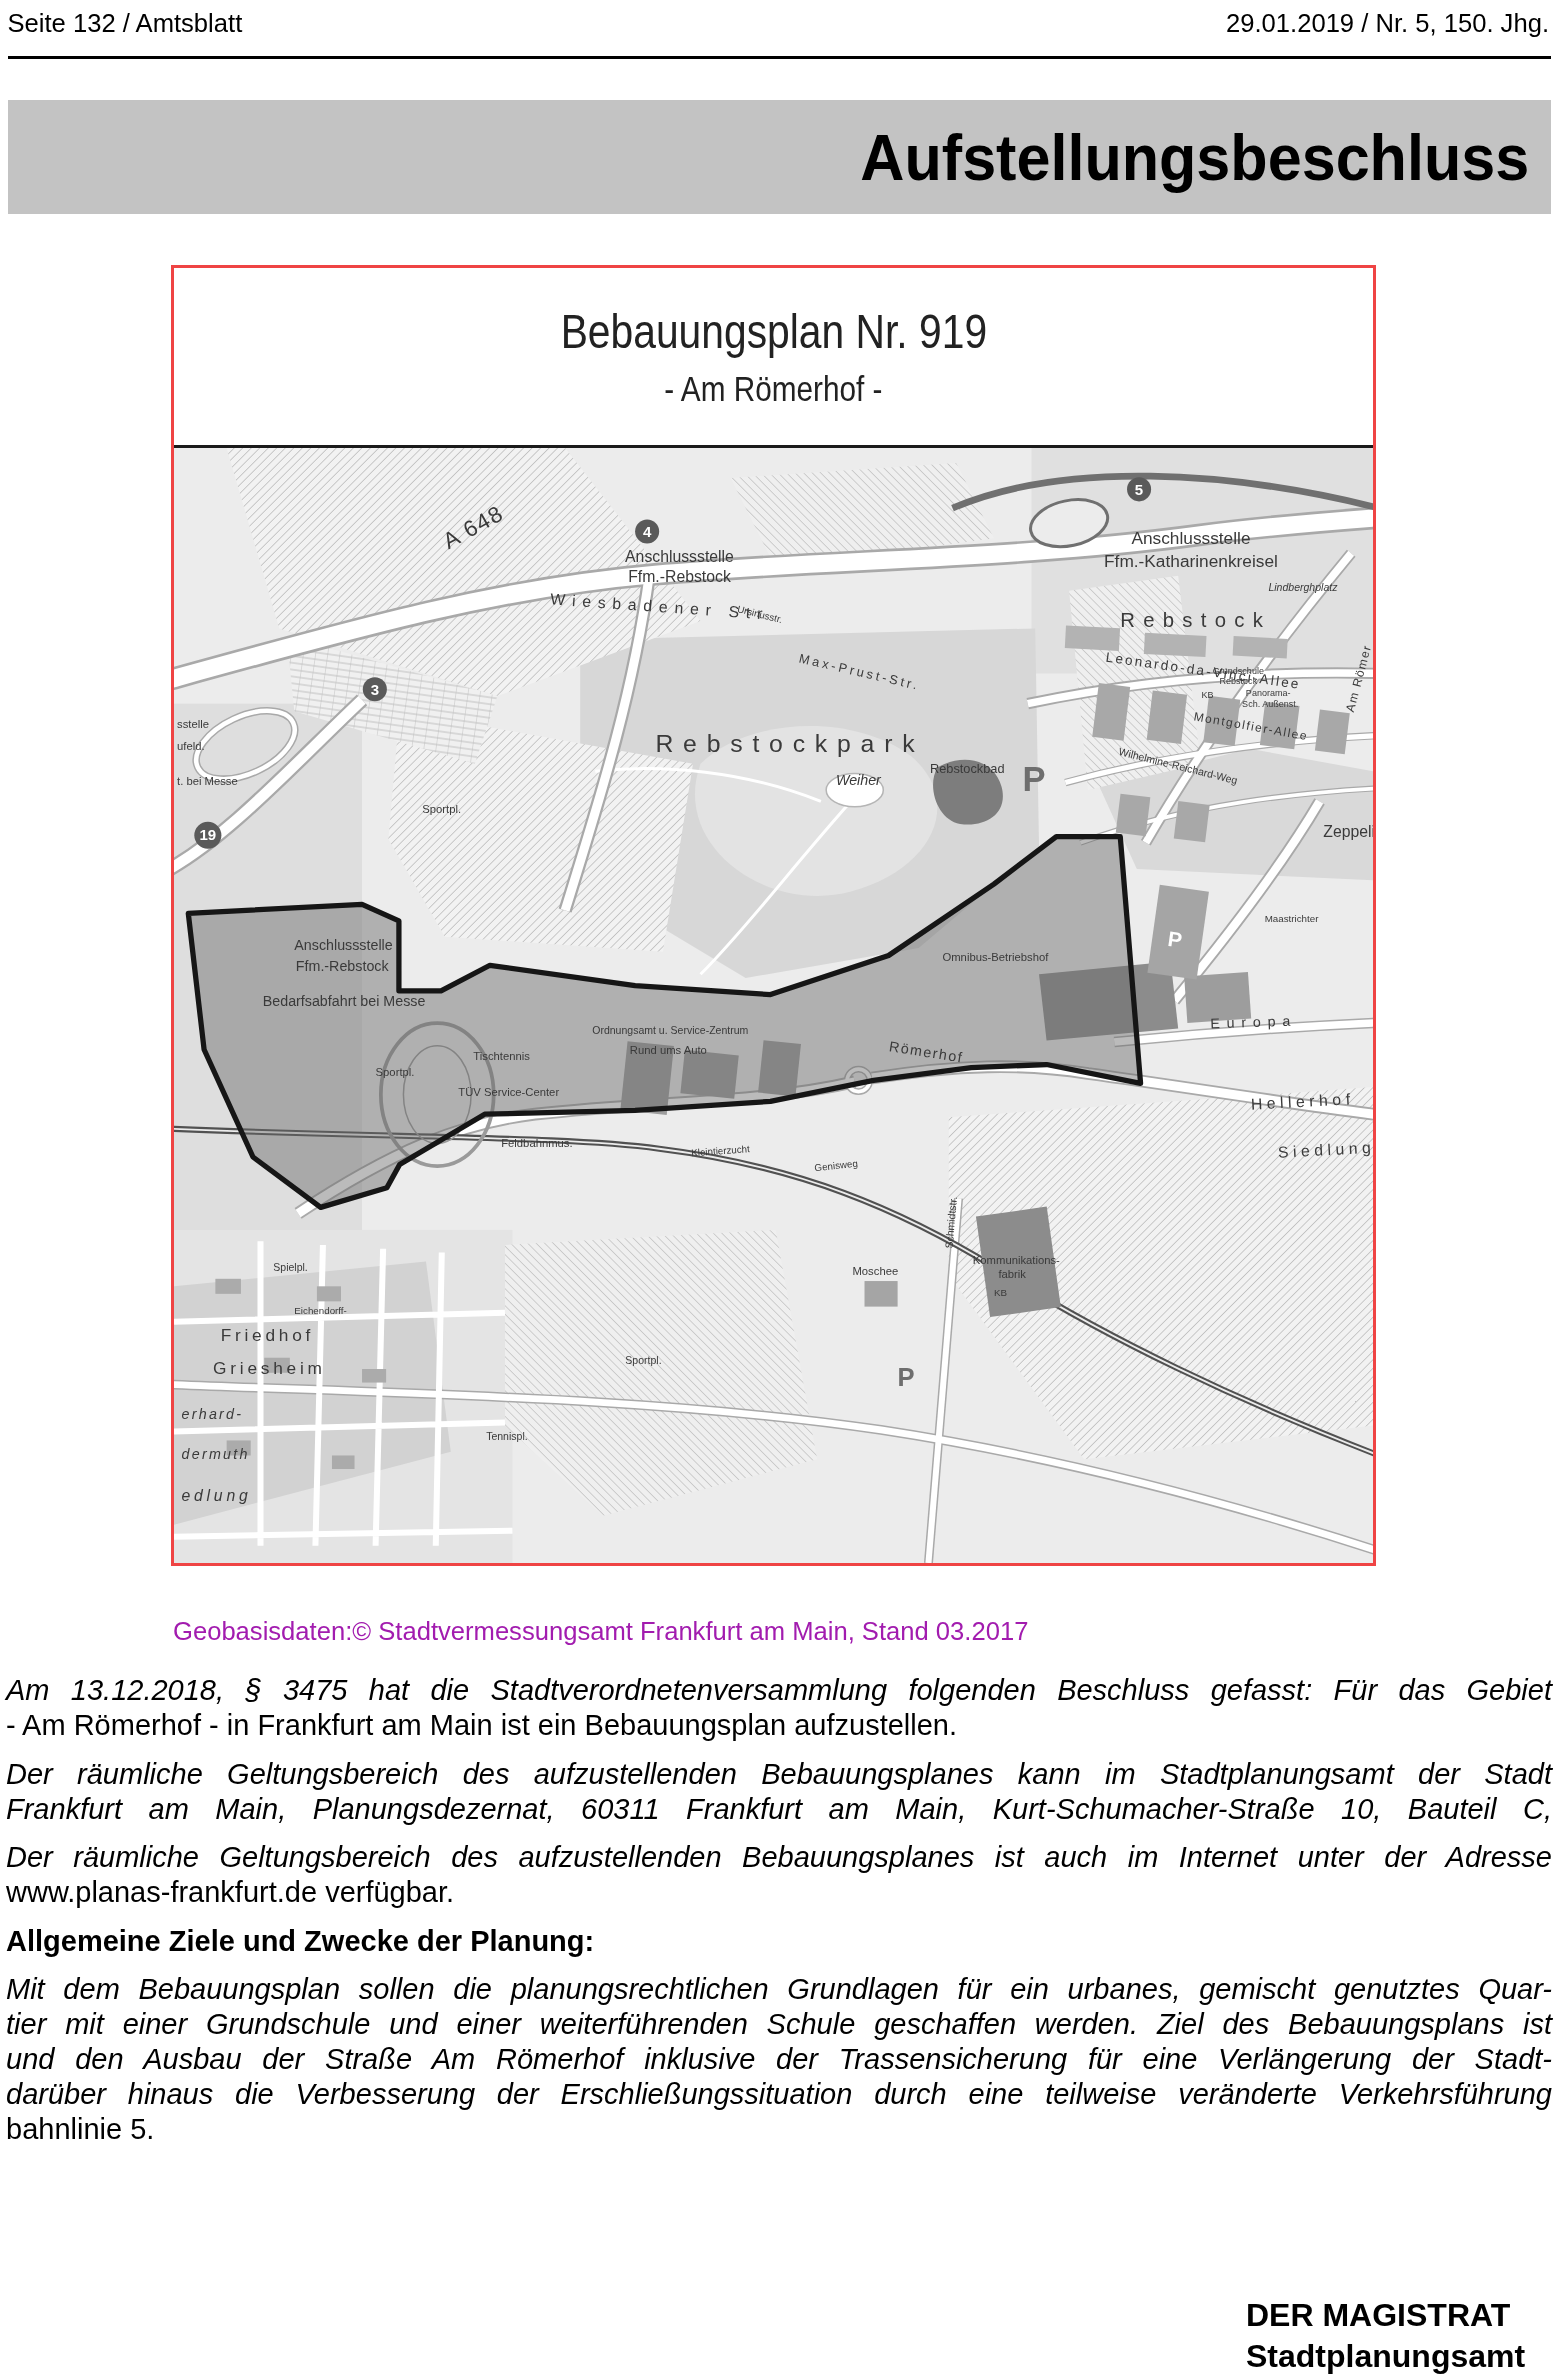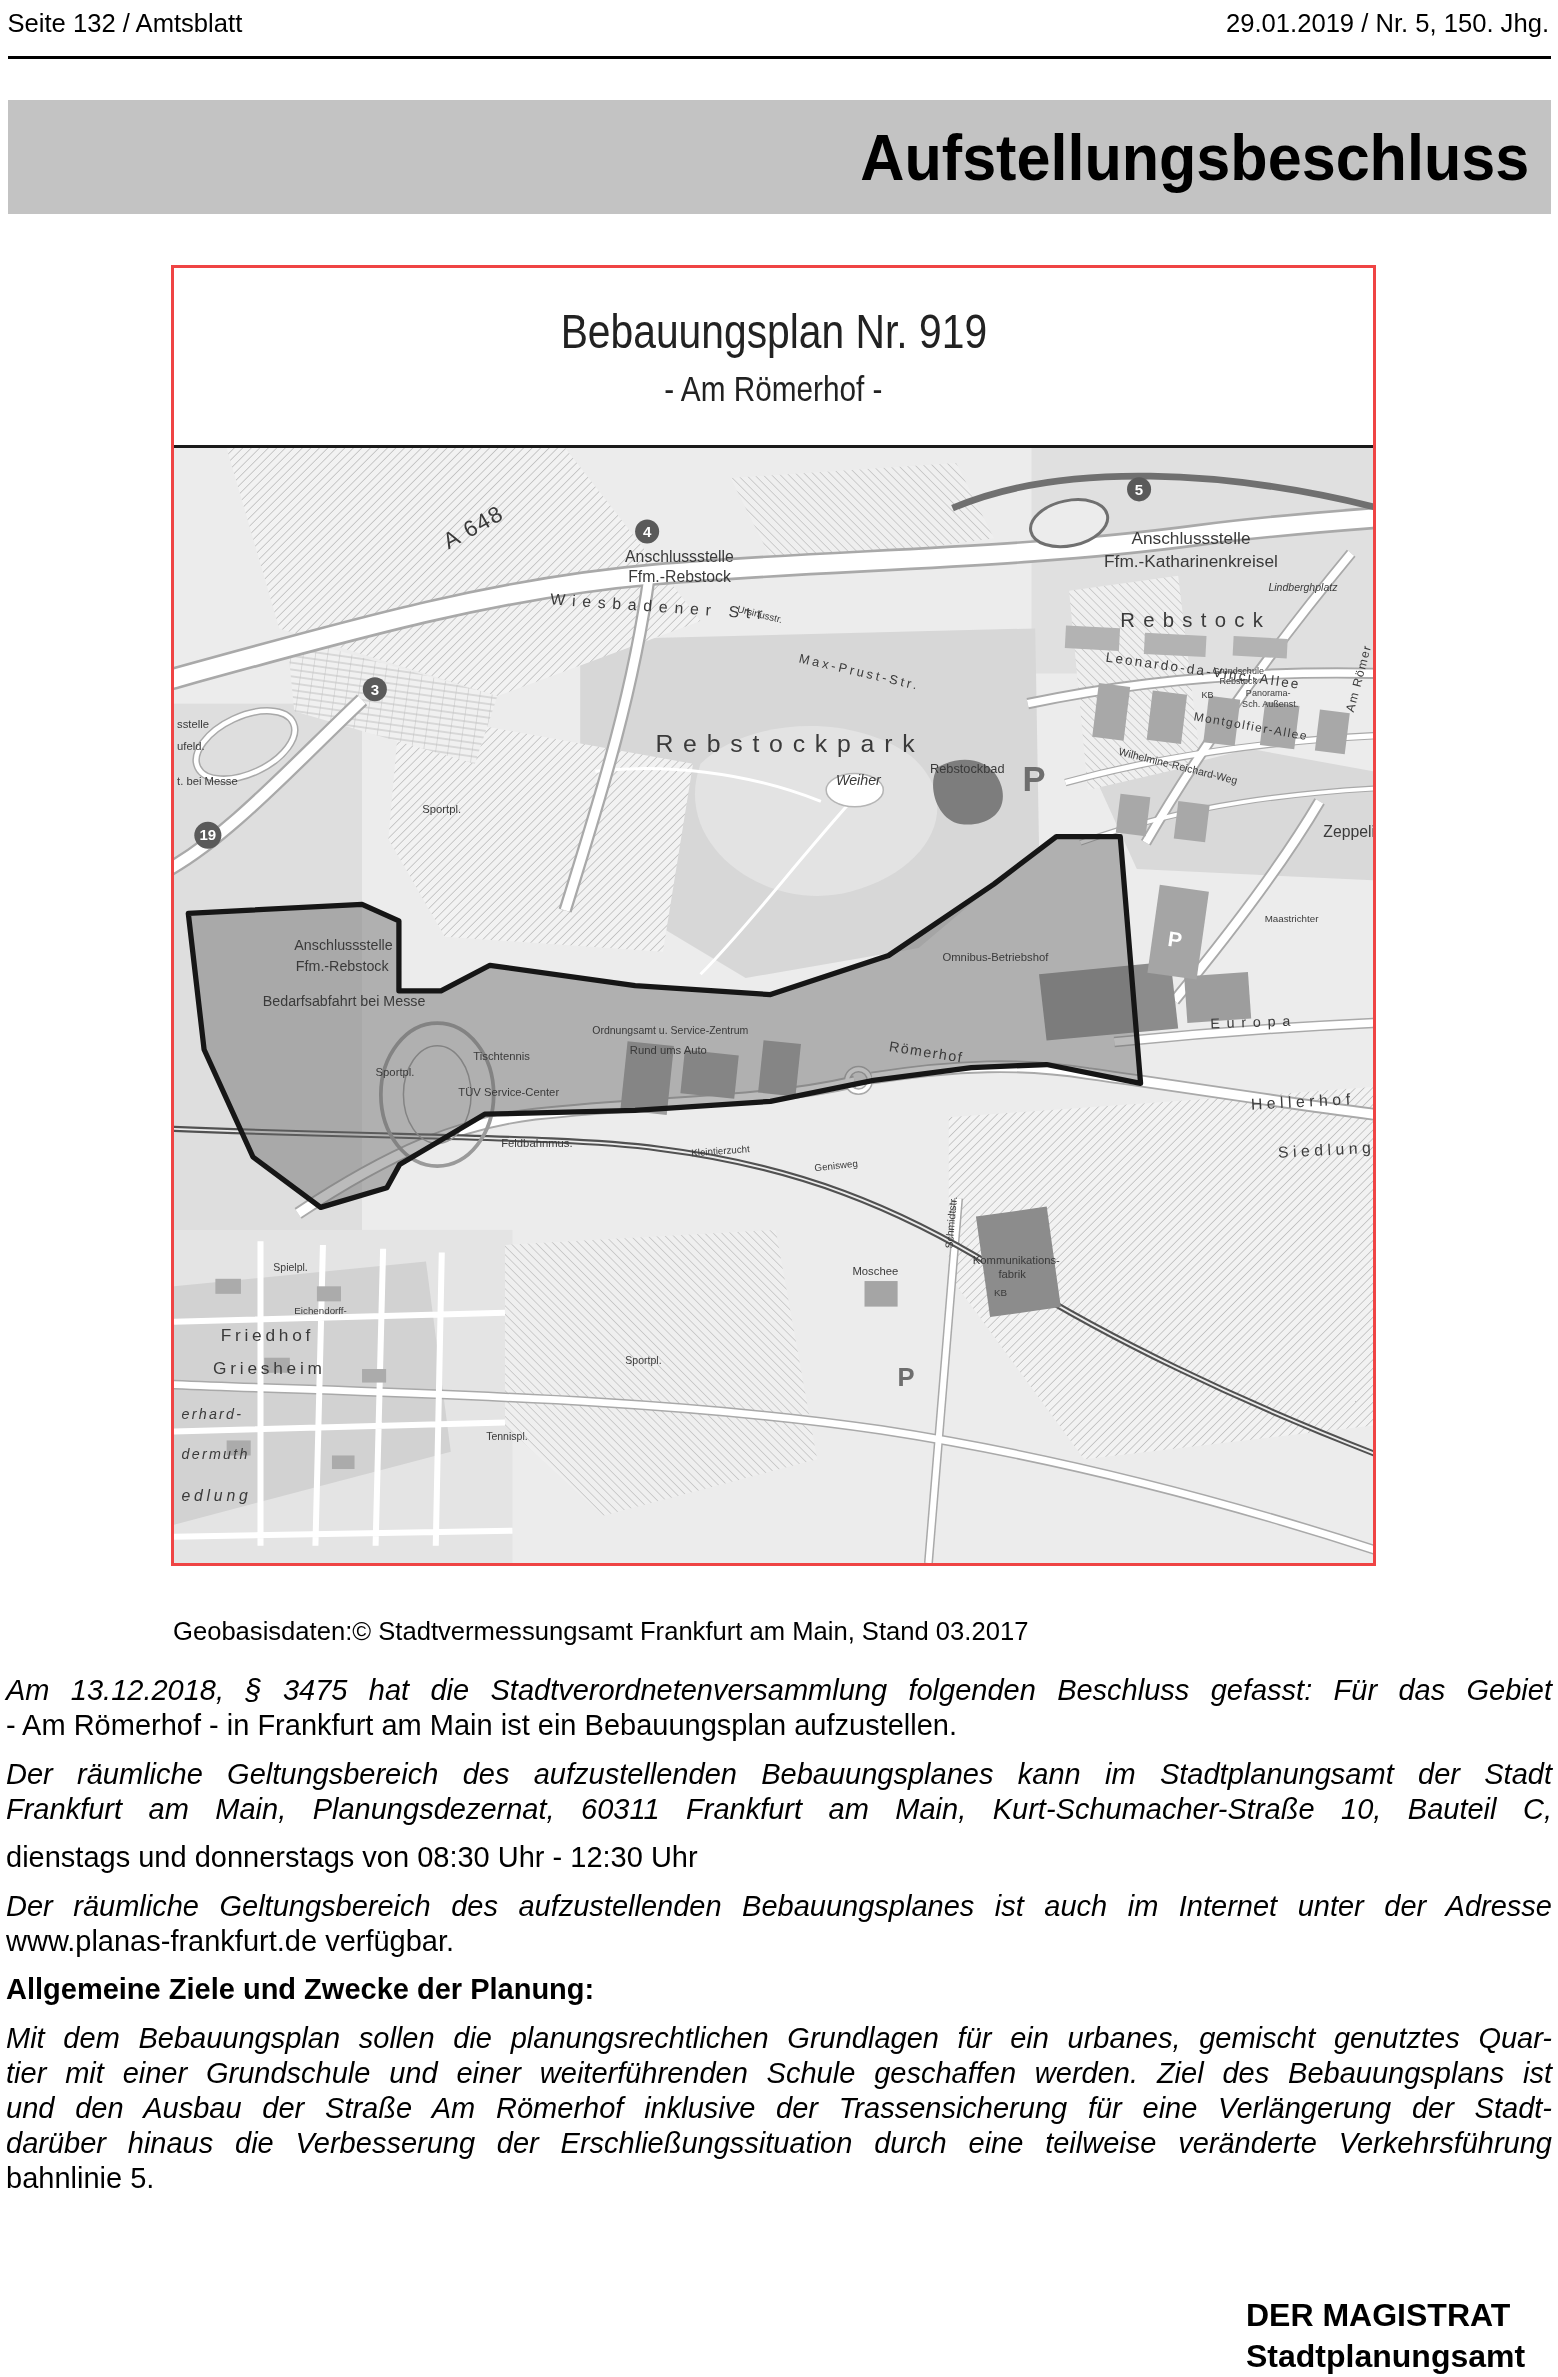--- a/index.html
+++ b/index.html
@@ -12,21 +12,21 @@
           display:flex;align-items:center;justify-content:flex-end;}
   .banner h1{margin:0;font-size:65px;font-weight:bold;transform:scaleX(.94);white-space:nowrap;}
   .mapfig{position:absolute;left:171px;top:265px;width:1199px;border:3px solid #ef4444;
           box-sizing:content-box;background:#fff;margin:0;}
   .maptitle{height:177px;border-bottom:3px solid #1a1a1a;display:flex;flex-direction:column;
             align-items:center;justify-content:center;background:#fff;}
   .maptitle .t1{font-size:48px;color:#222;transform:scaleX(.85);white-space:nowrap;}
   .maptitle .t2{font-size:35px;color:#222;transform:scaleX(.85);margin-top:10.5px;white-space:nowrap;}
   .mapwrap{width:1199px;height:1115px;overflow:hidden;}
   .mapwrap svg{display:block;width:1199px;height:1115px;}
-  .caption{position:absolute;left:173px;top:1617px;font-size:25.6px;color:#000000;}
+  .caption{position:absolute;left:173px;top:1617px;font-size:25.6px;color:#a21caf;}
   #body-text{position:absolute;left:6px;right:6px;top:1673px;font-size:29px;line-height:35px;}
   .para{margin-bottom:13.5px;}
   .para.bold{font-weight:bold;}
   .jline{text-align:justify;text-align-last:justify;font-style:italic;}
   .lline{text-align:left;}
   .footer{position:absolute;left:1246px;top:2295px;font-size:32px;font-weight:bold;line-height:41px;}
   svg text{font-family:"Liberation Sans",sans-serif;}
 </style>
 </head>
 <body>
@@ -240,23 +240,20 @@
   <div id="body-text">
       <div class="para">
         <div class="jline">Am 13.12.2018, § 3475 hat die Stadtverordnetenversammlung folgenden Beschluss gefasst: Für das Gebiet</div>
         <div class="lline">- Am Römerhof - in Frankfurt am Main ist ein Bebauungsplan aufzustellen.</div>
       </div>
       <div class="para">
         <div class="jline">Der räumliche Geltungsbereich des aufzustellenden Bebauungsplanes kann im Stadtplanungsamt der Stadt</div>
         <div class="jline">Frankfurt am Main, Planungsdezernat, 60311 Frankfurt am Main, Kurt-Schumacher-Straße 10, Bauteil C,</div>
       </div>
       <div class="para">
-        <div class="lline">dienstags und donnerstags von 08:30 Uhr - 12:30 Uhr</div>
-      </div>
-      <div class="para">
         <div class="jline">Der räumliche Geltungsbereich des aufzustellenden Bebauungsplanes ist auch im Internet unter der Adresse</div>
         <div class="lline">www.planas-frankfurt.de verfügbar.</div>
       </div>
       <div class="para bold">
         <div class="lline">Allgemeine Ziele und Zwecke der Planung:</div>
       </div>
       <div class="para">
         <div class="jline">Mit dem Bebauungsplan sollen die planungsrechtlichen Grundlagen für ein urbanes, gemischt genutztes Quar-</div>
         <div class="jline">tier mit einer Grundschule und einer weiterführenden Schule geschaffen werden. Ziel des Bebauungsplans ist</div>
         <div class="jline">und den Ausbau der Straße Am Römerhof inklusive der Trassensicherung für eine Verlängerung der Stadt-</div>

